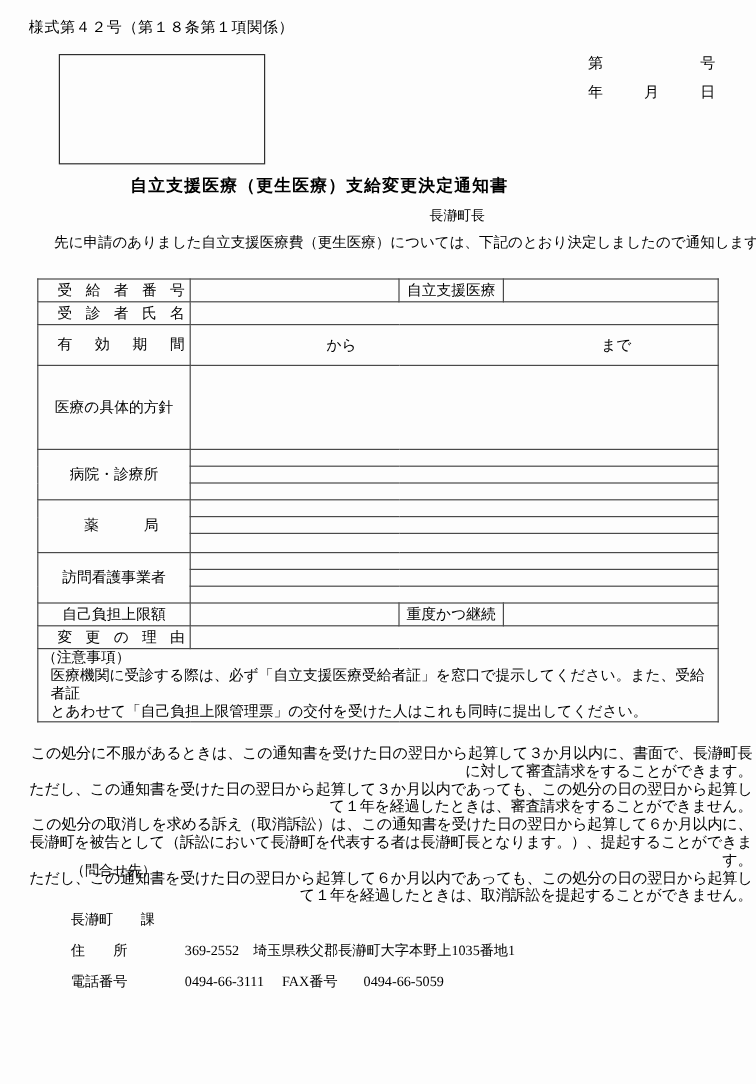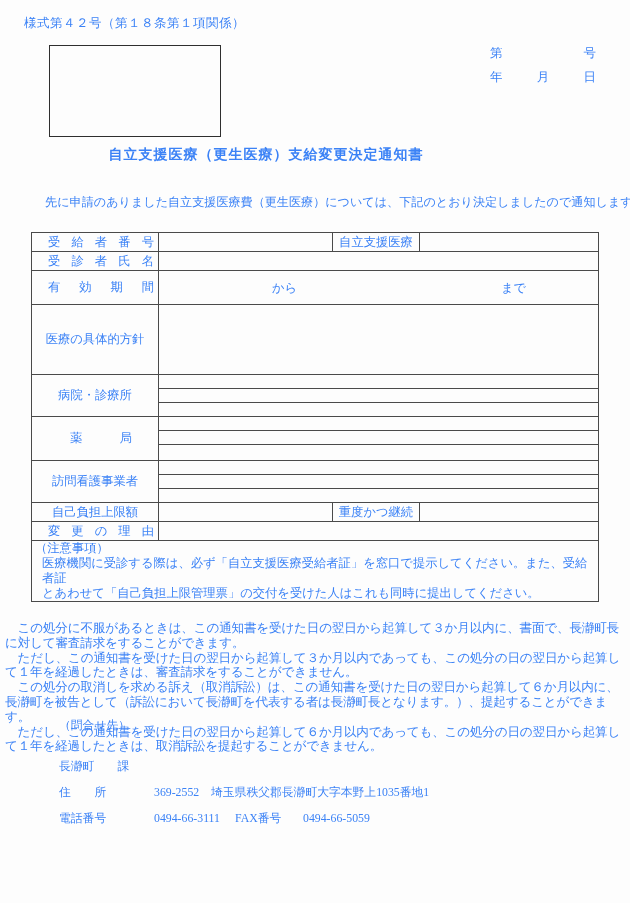--- a/index.html
+++ b/index.html
@@ -2,21 +2,21 @@
 <html><head>
 <meta charset="utf-8">
 <style>
   html,body{margin:0;padding:0;background:#e8e8e8;}
   .page{
     position:relative;
     width:630px;height:903px;
     margin:0 auto;
     background:#fdfdfd;
     font-family:"Liberation Serif","DejaVu Serif",serif;
-    color:#3b82f6;
+    color:#000000;
     overflow:hidden;
   }
   .abs{position:absolute;}
 
   .form-no{left:24px;top:15px;font-size:12.5px;letter-spacing:.5px;}
   .stamp-box{left:49px;top:45px;width:170px;height:90px;border:1px solid #2f2f2f;background:#fdfdfd;}
   .docno-line{left:490px;top:45px;width:106px;display:flex;justify-content:space-between;font-size:12.5px;}
   .date-line{left:490px;top:69px;width:106px;display:flex;justify-content:space-between;font-size:12.5px;}
 
   .title{left:0;top:146px;width:532px;text-align:center;font-size:14px;font-weight:bold;letter-spacing:1px;}
@@ -44,21 +44,21 @@
   td.period .kara{position:absolute;left:113px;top:50%;transform:translateY(-50%);}
   td.period .made{position:absolute;left:342px;top:50%;transform:translateY(-50%);}
   tr.notes-row{height:52px;}
   td.notes{
     font-size:11.8px;line-height:15px;vertical-align:top;
     padding:2px 6px 2px 4px;
   }
   td.notes .nline{padding-left:7px;}
 
   .appeal{left:5px;top:621px;width:622px;font-size:12.6px;line-height:14.8px;}
-  .appeal p{margin:0;text-indent:1em;letter-spacing:-0.2px;}
+  .appeal p{margin:0;text-indent:1em;letter-spacing:-0.2px;text-align:right;}
 
   .contact{left:0;top:0;width:630px;height:0;font-size:11.8px;}
   .c-row{position:absolute;left:59px;}
   .c-head{top:718px;}
   .c-office{top:759px;}
   .c-office .dept{margin-left:23px;}
   .c-addr{top:785px;width:540px;}
   .c-phone{top:811px;width:540px;}
   .c-val{position:absolute;left:95px;top:0;}
   .c-fax-l{position:absolute;left:176px;top:0;text-align:right;}
@@ -78,20 +78,21 @@
     <span>第</span>
     <span>号</span>
   </div>
   <div class="abs date-line">
     <span>年</span>
     <span>月</span>
     <span>日</span>
   </div>
 
   <div class="abs title">自立支援医療（更生医療）支給変更決定通知書</div>
+  <div class="abs issuer">長瀞町長</div>
   <div class="abs intro">　先に申請のありました自立支援医療費（更生医療）については、下記のとおり決定しましたので通知します。</div>
 
   <table class="decision">
     <colgroup>
         <col style="width:127px">
         <col style="width:174px">
         <col style="width:87px">
         <col style="width:179px">
       </colgroup>
 

